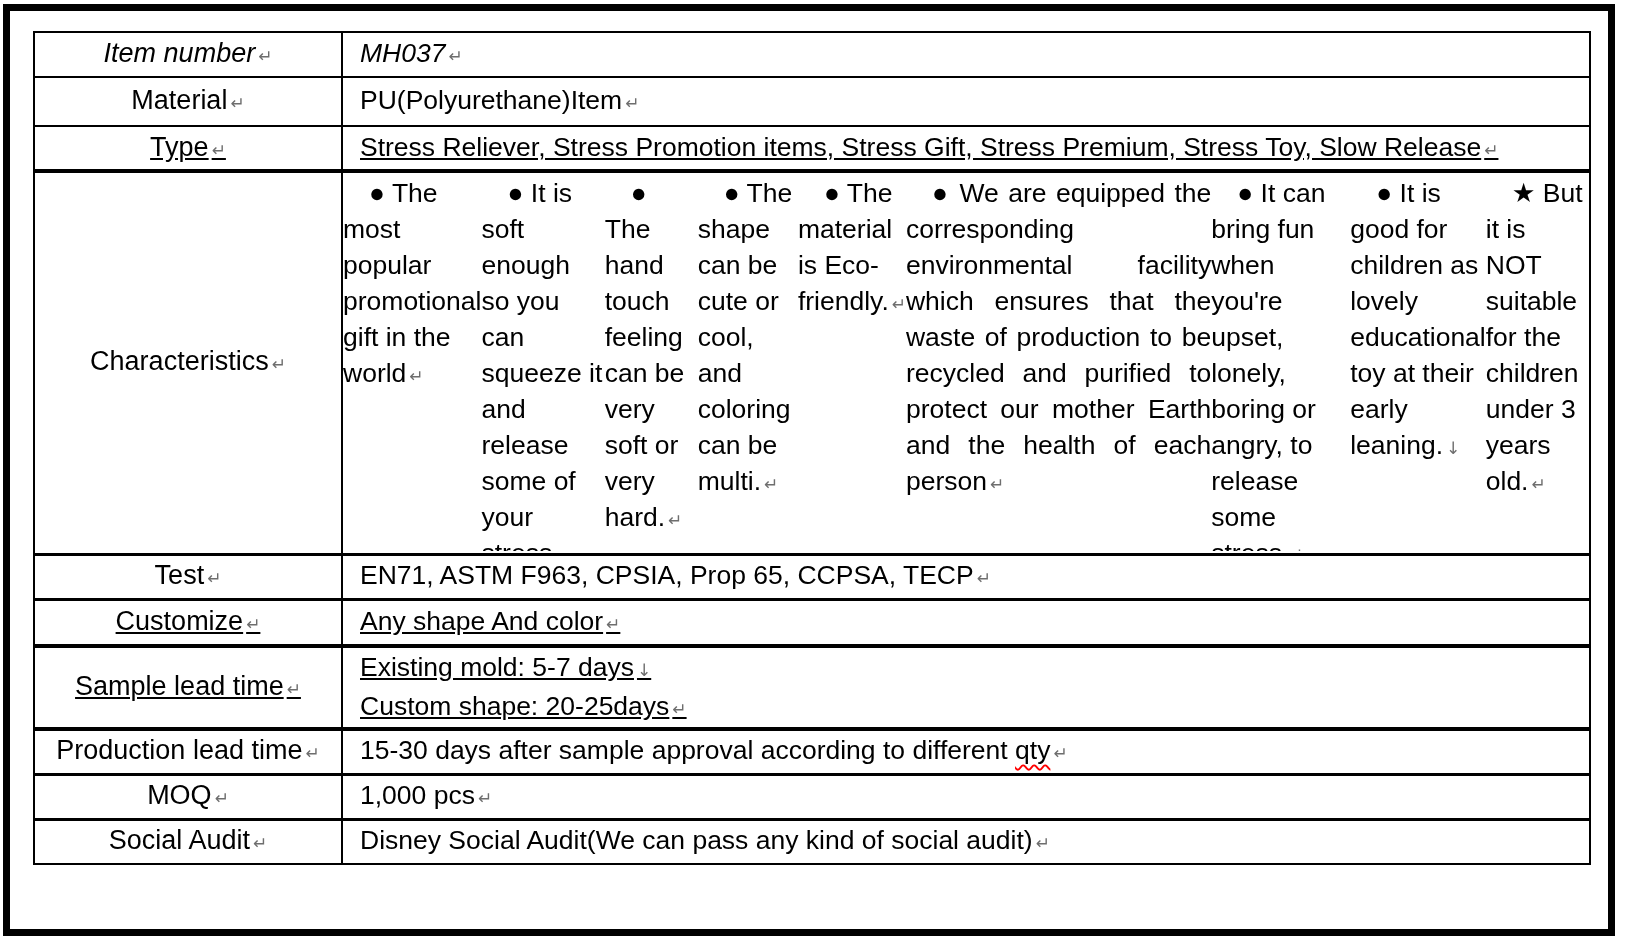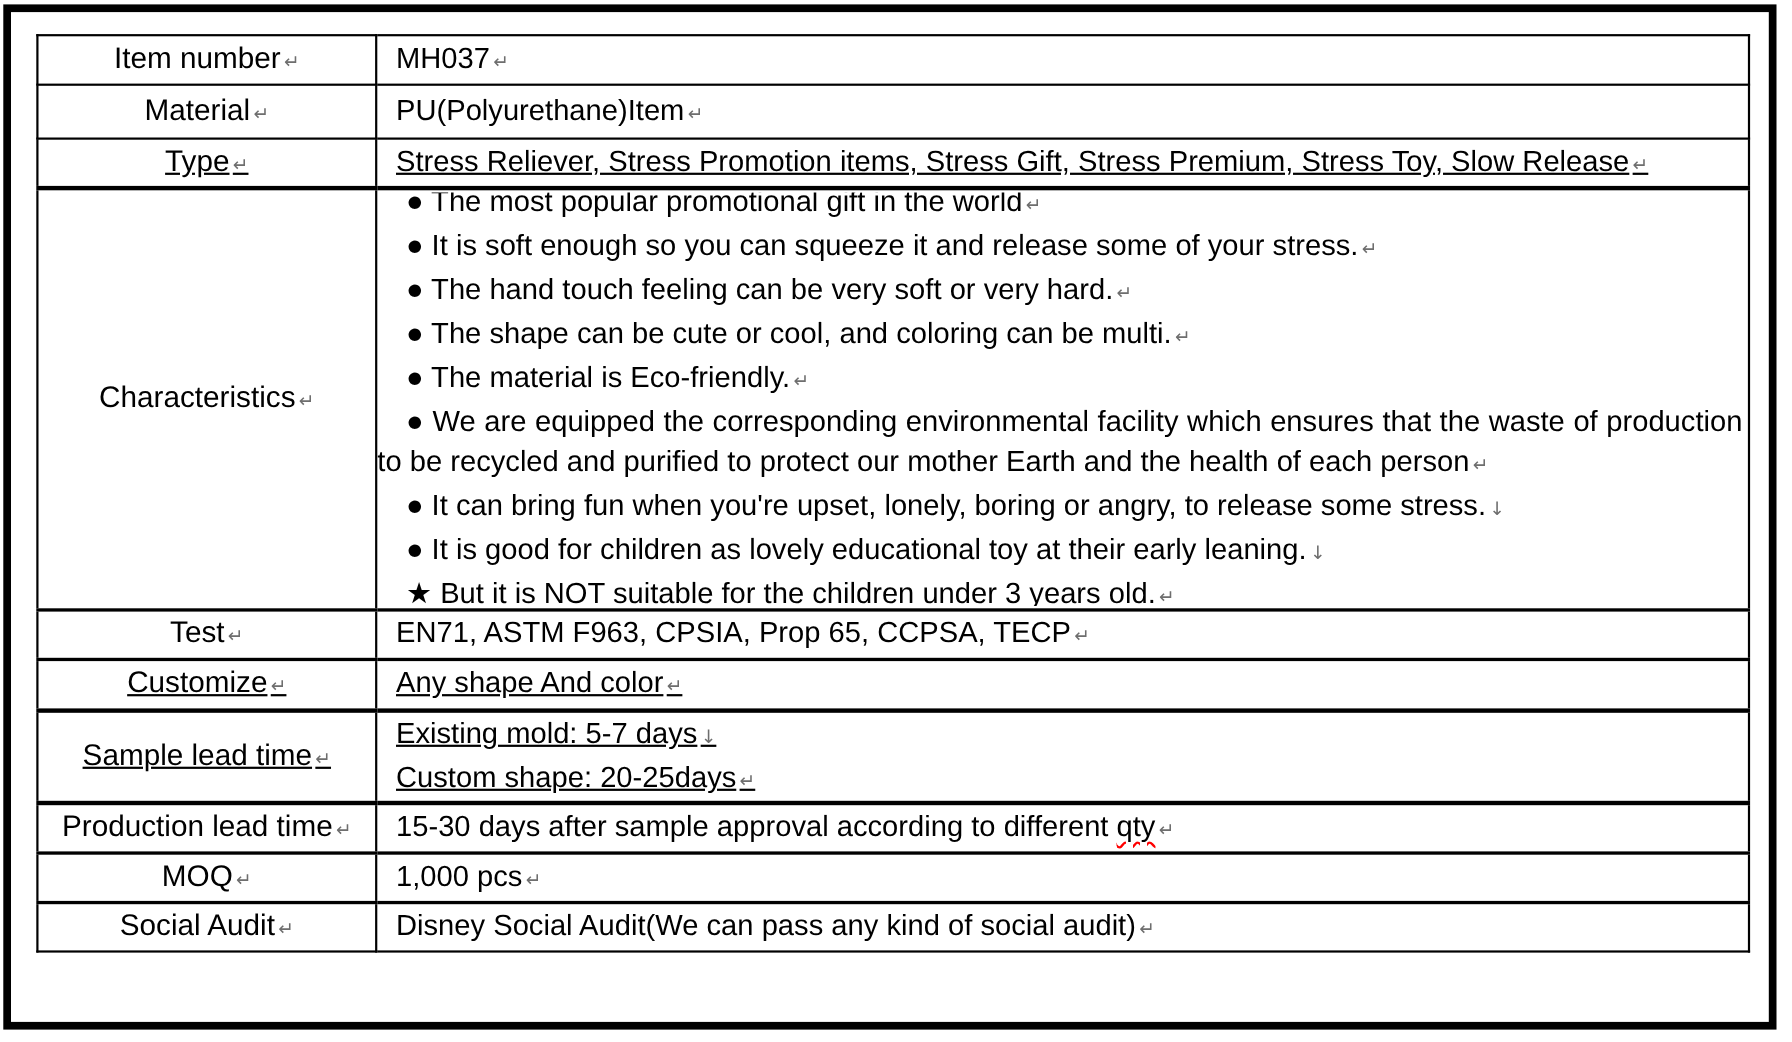--- a/index.html
+++ b/index.html
@@ -56,21 +56,21 @@
     margin: 0;
     line-height: 36px;
   }
   .fl-indent  { text-indent: 17px; }
   .fl-bullet  { text-indent: 26px; }
   .justify    { text-align: justify; }
   .char-wrap {
     height: 376px;
     overflow: hidden;
     display: flex;
-    flex-direction: column;
+    flex-direction: row;
     justify-content: center;
   }
   .char-wrap p { line-height: 38px; }
   .two-line p { line-height: 40px; }
   .mark {
     font-family: "DejaVu Sans", sans-serif;
     font-size: 17px;
     color: #6e6e6e;
     padding-left: 3px;
     text-indent: 0;
@@ -88,21 +88,21 @@
 
 <div class="outer-frame"></div>
 
 <table class="spec">
   <colgroup>
       <col class="c-label">
       <col>
     </colgroup>
 
   <tbody>
-      <tr style="height:45px;">
+      <tr style="height:45px;font-style:italic;">
     <td class="label"><span>Item number</span><span class="mark">↵</span></td>
     <td class="value">
       <p class="fl-indent"><span>MH037</span><span class="mark">↵</span></p>
     </td>
   </tr>
 
 
   <tr style="height:49px;">
     <td class="label"><span>Material</span><span class="mark">↵</span></td>
     <td class="value">

